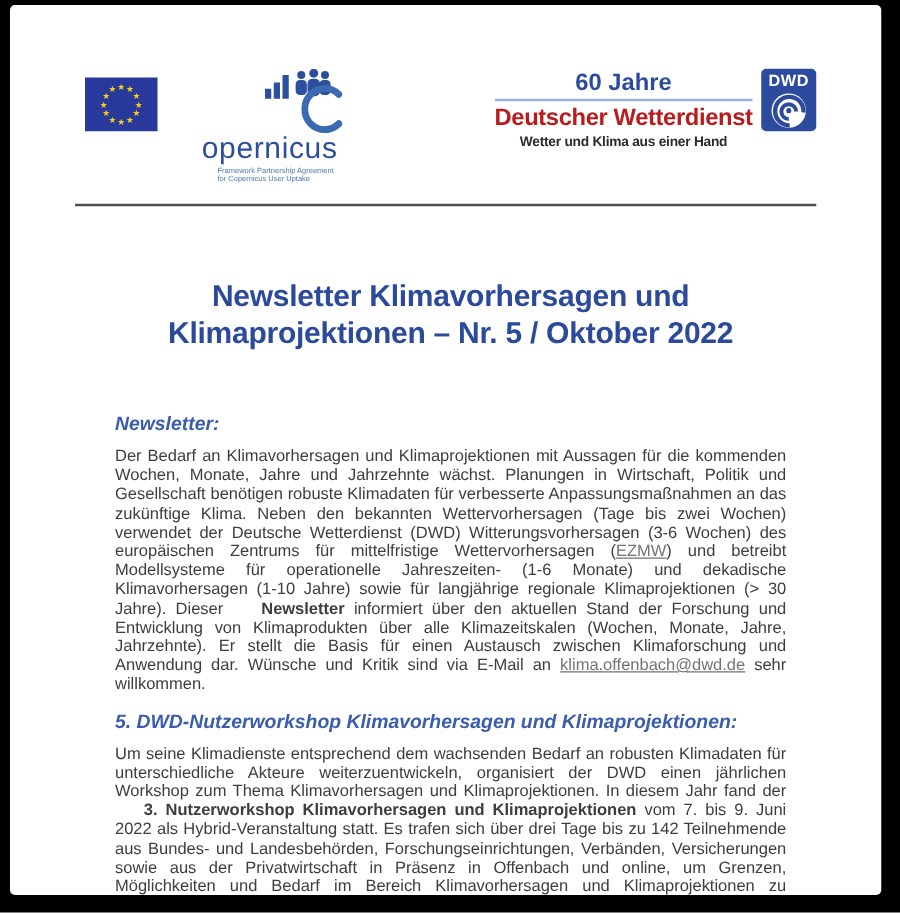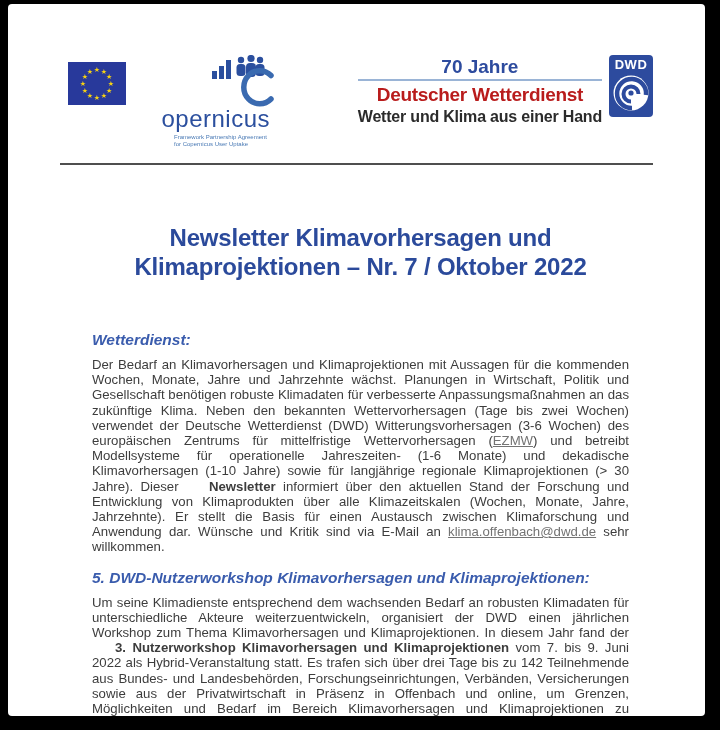--- a/index.html
+++ b/index.html
@@ -30,23 +30,23 @@
   .cop-word { display:flex; align-items:flex-end; margin-top:-14px;flex-direction:column; }
   .cop-c { display:block; margin-right:-5px; }
   .cop-rest { font-size:24px; color:#2b4f9e; line-height:24px; letter-spacing:0.5px; }
   .cop-tagline { font-size:6px; line-height:7px; color:#4a7ab5; margin:3px 0 0 36px; }
 
   .logo-right { display:flex; gap:7px; margin-top:3px; }
   .dwd-textblock { text-align:center; margin-top:1px; }
   .dwd-anniv { font-size:19px; font-weight:bold; color:#2d4b9e; line-height:21px; }
   .dwd-rule { height:2px; background:#9ab4d6; margin:2px 0 3px; }
   .dwd-name { font-size:19px; font-weight:bold; color:#b91c1c; line-height:21px; letter-spacing:-0.3px; }
-  .dwd-slogan { font-size:16px; font-weight:bold; color:#2b2b2b; margin-top:3px; letter-spacing:-0.2px; }
+  .dwd-slogan { font-size:11px; font-weight:bold; color:#2b2b2b; margin-top:3px; letter-spacing:-0.2px; }
   .dwd-logo {
-    width:44px; height:62px; background:#2d4b9e; border-radius:4px;
+    width:44px; height:50px; background:#2d4b9e; border-radius:4px;
     color:#fff; display:flex; flex-direction:column; align-items:center;
     padding-top:3px; box-sizing:border-box; flex:none;
   }
   .dwd-logo-text { font-size:13px; font-weight:bold; line-height:14px; letter-spacing:0.5px; }
 
   .divider { height:2px; background:#4f4f4f; margin:15px 52px 0 52px; }
 
   
   .title {
     margin:58px 72px 0 80px; text-align:center;
@@ -115,41 +115,41 @@
         </div>
         <div class="cop-tagline">
           <div>Framework Partnership Agreement</div>
           <div>for Copernicus User Uptake</div>
         </div>
       </div>
     </div>
 
     <div class="logo-right">
       <div class="dwd-textblock">
-        <div class="dwd-anniv">70 Jahre</div>
+        <div class="dwd-anniv">60 Jahre</div>
         <div class="dwd-rule"></div>
         <div class="dwd-name">Deutscher Wetterdienst</div>
         <div class="dwd-slogan">Wetter und Klima aus einer Hand</div>
       </div>
       <div class="dwd-logo">
         <span class="dwd-logo-text">DWD</span>
         <svg width="40" height="42" viewBox="0 0 40 42">
           <circle cx="20" cy="21" r="17.5" fill="#ffffff"></circle>
           <path d="M35 23 A 14.5 14.5 0 1 0 21 36" fill="none" stroke="#2d4b9e" stroke-width="4.5"></path>
           <path d="M27.5 22 A 7.5 7.5 0 1 0 20 29.5" fill="none" stroke="#2d4b9e" stroke-width="4"></path>
           <circle cx="20" cy="21" r="2.6" fill="#2d4b9e"></circle>
         </svg>
       </div>
     </div>
   </div>
 
   <div class="divider"></div>
 
-  <h1 class="title">Newsletter Klimavorhersagen und Klimaprojektionen – Nr. 7 / Oktober 2022</h1>
+  <h1 class="title">Newsletter Klimavorhersagen und Klimaprojektionen – Nr. 5 / Oktober 2022</h1>
 
   <div class="content" id="sections">
-      <h2 class="sec-heading">Wetterdienst:</h2>
+      <h2 class="sec-heading">Newsletter:</h2>
       <p class="para"><span class="">Der Bedarf an Klimavorhersagen und Klimaprojektionen mit Aussagen für die kommenden Wochen, Monate, Jahre und Jahrzehnte wächst. Planungen in Wirtschaft, Politik und Gesellschaft benötigen robuste Klimadaten für verbesserte Anpassungsmaßnahmen an das zukünftige Klima. Neben den bekannten Wettervorhersagen (Tage bis zwei Wochen) verwendet der Deutsche Wetterdienst (DWD) Witterungsvorhersagen (3-6 Wochen) des europäischen Zentrums für mittelfristige Wettervorhersagen (</span><a class="doclink">EZMW</a><span class="">) und betreibt Modellsysteme für operationelle Jahreszeiten- (1-6 Monate) und dekadische Klimavorhersagen (1-10 Jahre) sowie für langjährige regionale Klimaprojektionen (&gt; 30 Jahre). Dieser </span><span class="bold">Newsletter</span><span class=""> informiert über den aktuellen Stand der Forschung und Entwicklung von Klimaprodukten über alle Klimazeitskalen (Wochen, Monate, Jahre, Jahrzehnte). Er stellt die Basis für einen Austausch zwischen Klimaforschung und Anwendung dar. Wünsche und Kritik sind via E-Mail an </span><a class="doclink">klima.offenbach@dwd.de</a><span class=""> sehr willkommen.</span></p>
       <h2 class="sec-heading">5. DWD-Nutzerworkshop Klimavorhersagen und Klimaprojektionen:</h2>
       <p class="para"><span class="">Um seine Klimadienste entsprechend dem wachsenden Bedarf an robusten Klimadaten für unterschiedliche Akteure weiterzuentwickeln, organisiert der DWD einen jährlichen Workshop zum Thema Klimavorhersagen und Klimaprojektionen. In diesem Jahr fand der </span><span class="bold">3. Nutzerworkshop Klimavorhersagen und Klimaprojektionen</span><span class=""> vom 7. bis 9. Juni 2022 als Hybrid-Veranstaltung statt. Es trafen sich über drei Tage bis zu 142 Teilnehmende aus Bundes- und Landesbehörden, Forschungseinrichtungen, Verbänden, Versicherungen sowie aus der Privatwirtschaft in Präsenz in Offenbach und online, um Grenzen, Möglichkeiten und Bedarf im Bereich Klimavorhersagen und Klimaprojektionen zu diskutieren. Auch 2022 wurde der Workshop durch das Copernicus Projekt FPCUP Seamless Web (siehe Impressum) unterstützt.</span></p>
     </div>
 
 </div>
 
 </body></html>

